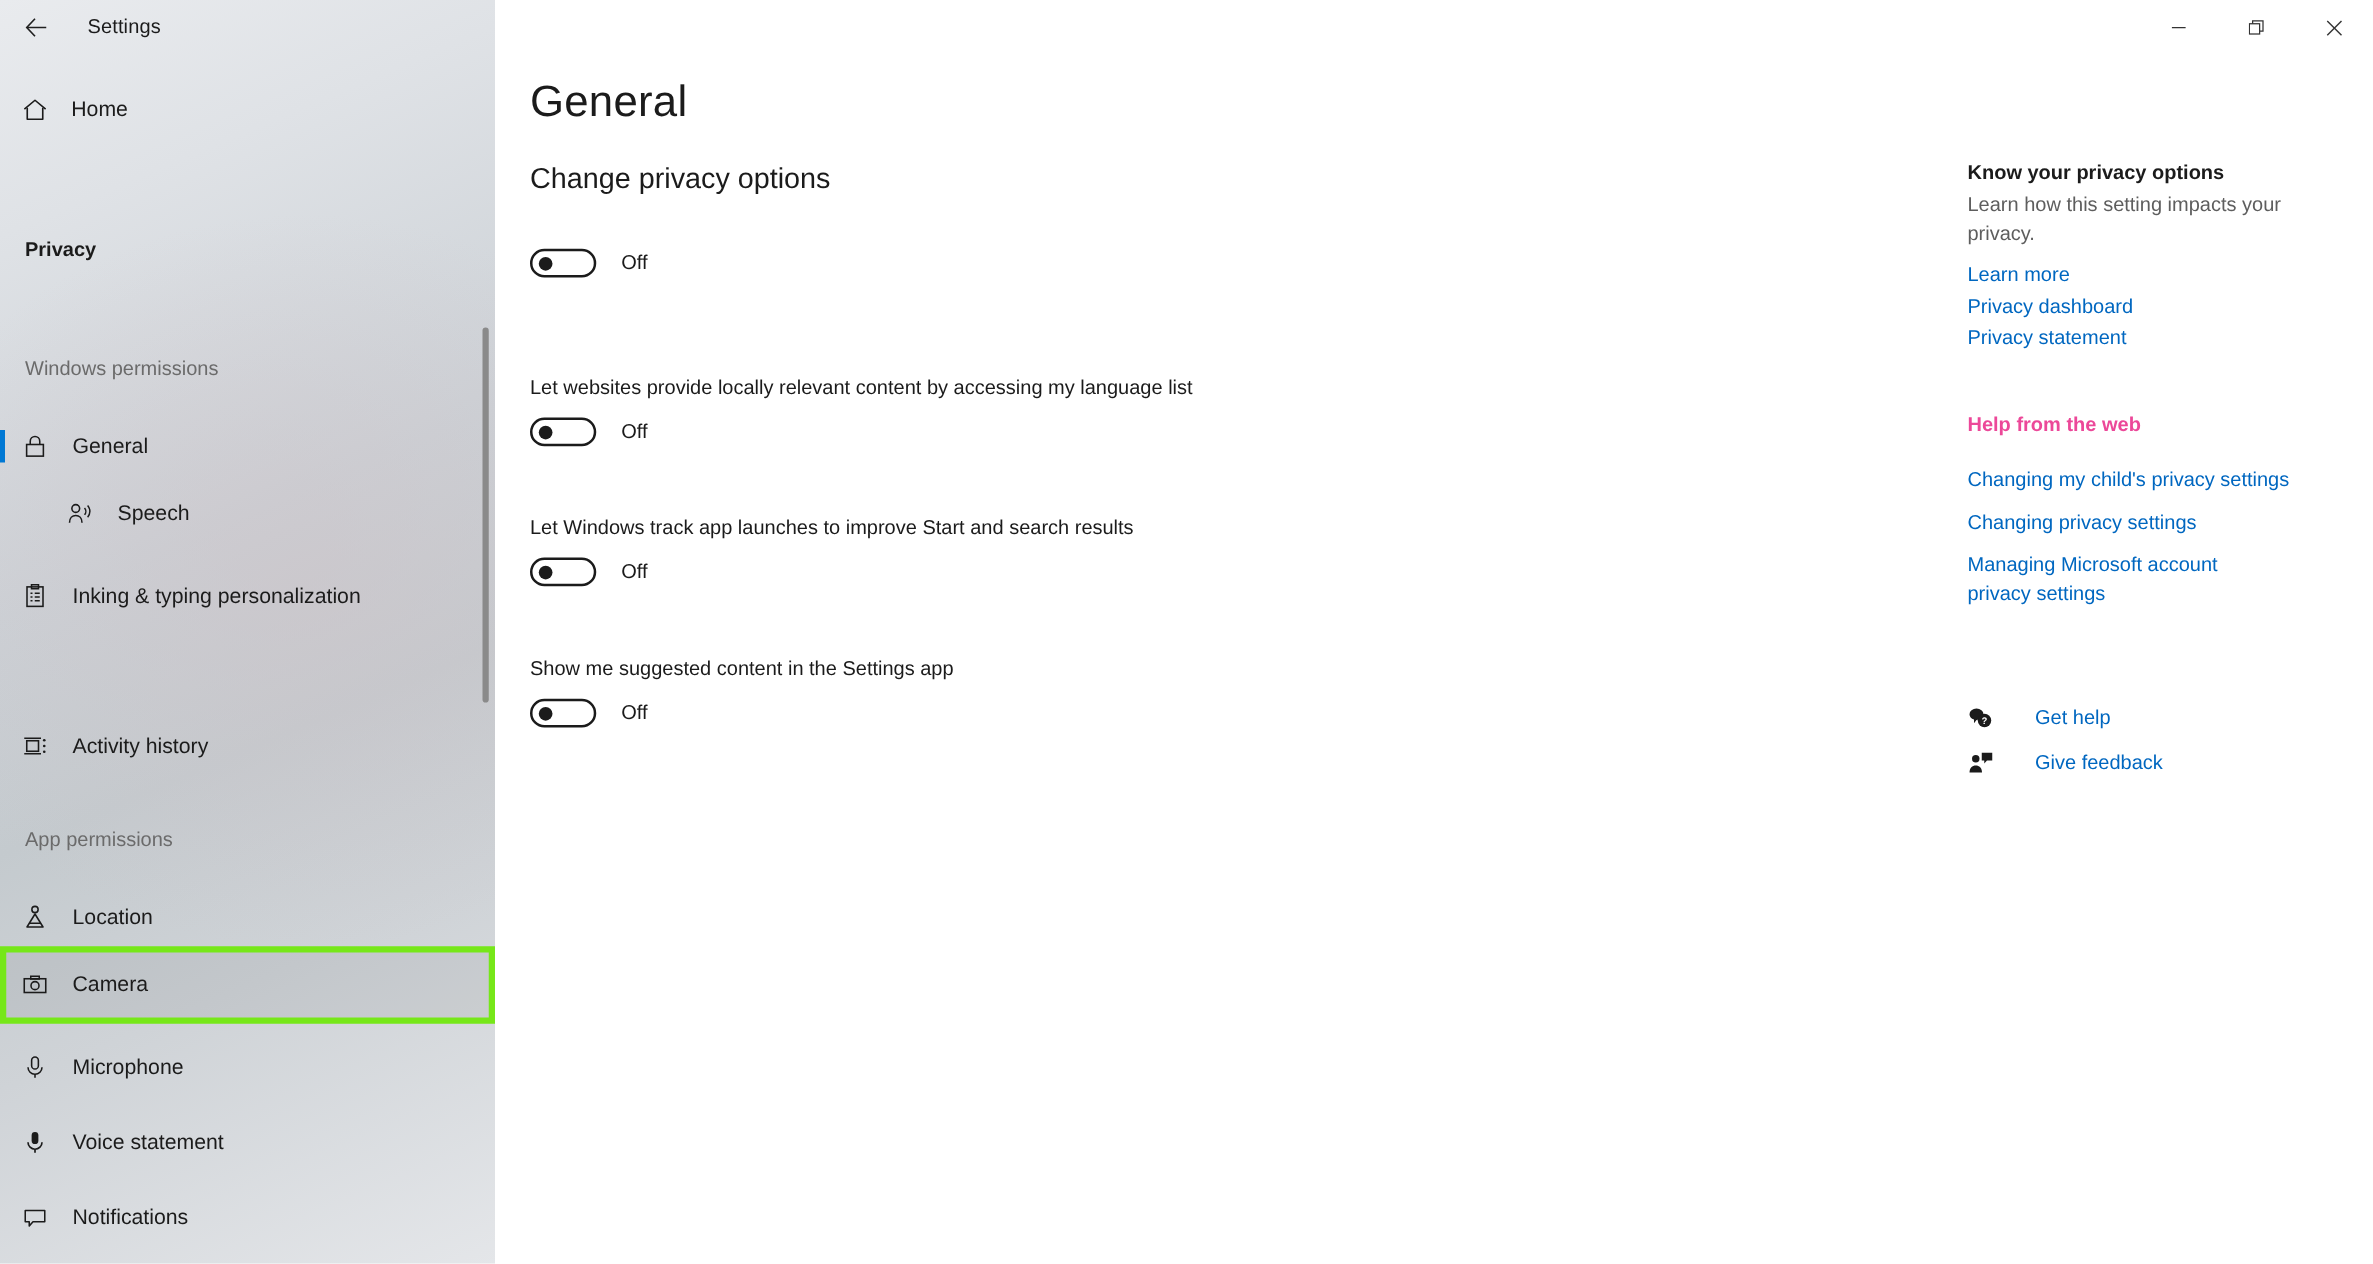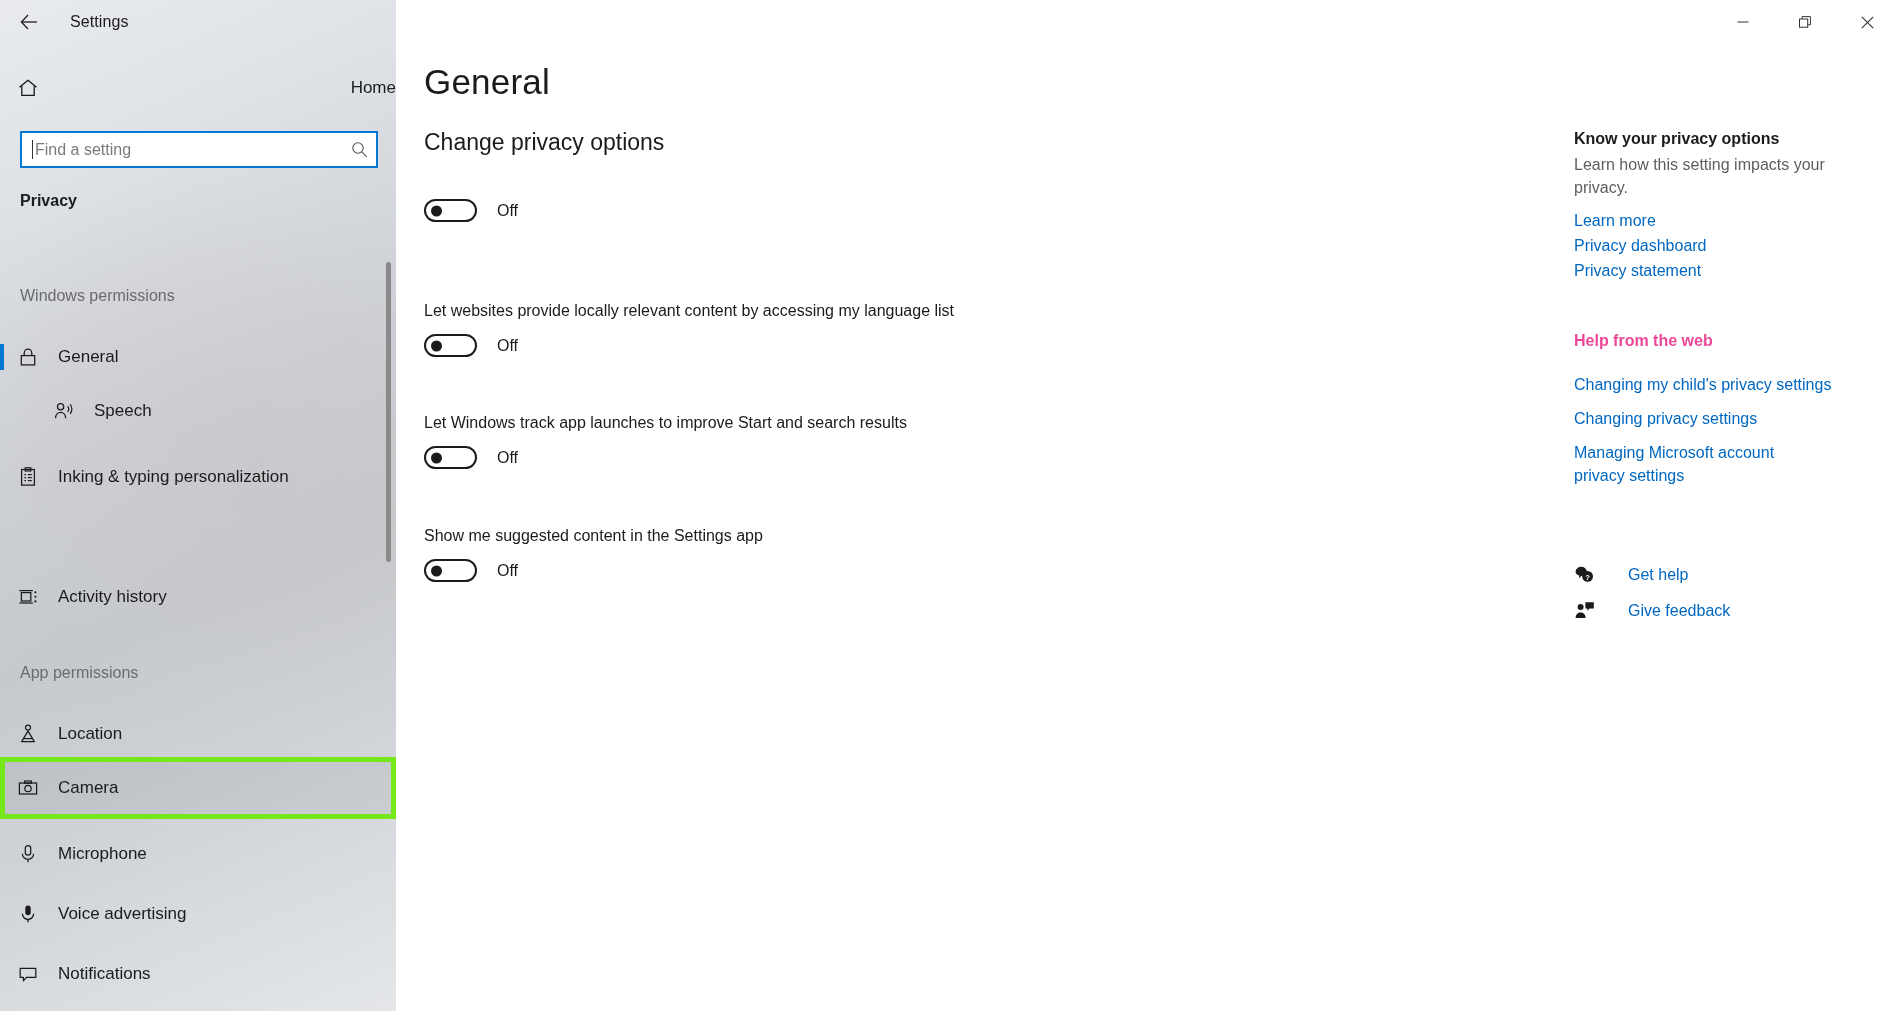--- a/index.html
+++ b/index.html
@@ -37,21 +37,21 @@
     position:absolute; left:0; top:0; width:396px; height:1011px;
     background:
       radial-gradient(ellipse 500px 420px at 62% 46%, rgba(205,195,200,.55) 0%, rgba(200,204,210,0) 70%),
       linear-gradient(157deg, #e9ebee 0%, #dfe2e6 16%, #ccd1d6 42%, #c4cace 58%, #cfd3d7 74%, #e4e6e9 100%);
     z-index:10;
   }
   .sidebar-scroll { position:absolute; inset:0; }
 
   .nav-home {
     position:absolute; left:0; top:66px; width:396px; height:44px;
-    display:flex; align-items:center; padding-left:17px;justify-content:space-between;
+    display:flex; align-items:center; padding-left:17px;
   }
   .nav-home .ico { width:30px; display:flex; align-items:center; color:#1b1b1b; }
   .nav-home .lbl { font-size:17px; color:#1b1b1b; margin-left:10px; }
 
   .search-wrap {
     position:absolute; left:20px; top:131px; width:358px; height:37px;
     background:#ffffff; border:2px solid #0078d4;
     display:flex; align-items:center;
   }
   .search-caret {
@@ -183,30 +183,20 @@
       <div class="nav-home">
         <span class="ico">
           <svg width="22" height="22" viewBox="0 0 22 22">
             <path d="M2.5 10.3 L11 3.2 L19.5 10.3" fill="none" stroke="currentColor" stroke-width="1.3" stroke-linejoin="round"></path>
             <path d="M4.8 9.1 V18.4 H17.2 V9.1" fill="none" stroke="currentColor" stroke-width="1.3" stroke-linejoin="round"></path>
           </svg>
         </span>
         <span class="lbl">Home</span>
       </div>
 
-      <div class="search-wrap">
-        <div class="search-caret"></div>
-        <div class="search-ph">Find a setting</div>
-        <span class="search-icon">
-          <svg width="17" height="17" viewBox="0 0 17 17">
-            <circle cx="7" cy="7" r="5.2" fill="none" stroke="currentColor" stroke-width="1.1"></circle>
-            <line x1="10.8" y1="10.8" x2="15.8" y2="15.8" stroke="currentColor" stroke-width="1.1"></line>
-          </svg>
-        </span>
-      </div>
 
       <div class="cat-title">Privacy</div>
 
       <div class="group-head" style="top:287px;">Windows permissions</div>
 
       <div class="nav-item selected" style="top:327px;">
         <span class="ico">
           <svg width="22" height="22" viewBox="0 0 22 22">
             <rect x="4.3" y="9.6" width="13.4" height="9.3" fill="none" stroke="currentColor" stroke-width="1.25"></rect>
             <path d="M7.2 9.6 V7.0 a3.8 3.8 0 0 1 7.6 0 V9.6" fill="none" stroke="currentColor" stroke-width="1.25"></path>
@@ -294,21 +284,21 @@
       </div>
 
       <div class="nav-item" style="top:884px;">
         <span class="ico">
           <svg width="22" height="22" viewBox="0 0 22 22">
             <rect x="8.3" y="2.6" width="5.4" height="9.6" rx="2.7" fill="currentColor"></rect>
             <path d="M5.4 10.8 a5.6 5.6 0 0 0 11.2 0" fill="none" stroke="currentColor" stroke-width="1.35"></path>
             <line x1="11" y1="16.4" x2="11" y2="19.2" stroke="currentColor" stroke-width="1.35"></line>
           </svg>
         </span>
-        <span class="lbl">Voice advertising</span>
+        <span class="lbl">Voice statement</span>
       </div>
 
       <div class="nav-item" style="top:944px;">
         <span class="ico">
           <svg width="22" height="22" viewBox="0 0 22 22">
             <path d="M3.2 5.4 H18.8 V14.4 H9.4 L6.4 17.8 V14.4 H3.2 Z" fill="none" stroke="currentColor" stroke-width="1.25" stroke-linejoin="round"></path>
           </svg>
         </span>
         <span class="lbl">Notifications</span>
       </div>

